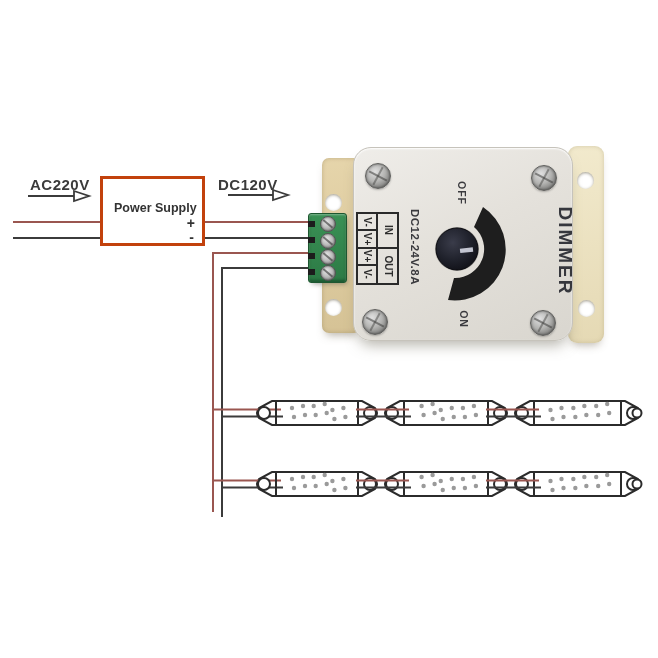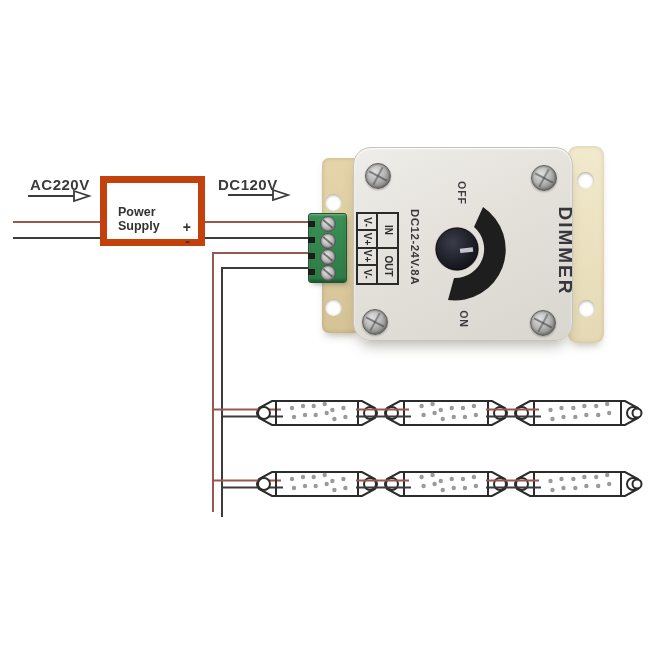--- a/index.html
+++ b/index.html
@@ -8,21 +8,21 @@
     font-family:"Liberation Sans", sans-serif;color:#3b3b3b;
   }
   .layer{position:absolute;left:0;top:0;}
   
   .flow-label{position:absolute;font-size:15px;font-weight:bold;letter-spacing:.5px;color:#3b3b3b;}
   .lbl-ac{left:30px;top:176px;}
   .lbl-dc{left:218px;top:176px;}
   
   .ps-box{
     position:absolute;left:100px;top:176px;width:105px;height:70px;
-    background:#fff;border:7px solid #c2410c;box-sizing:border-box;
+    background:#fff;border:3px solid #c2410c;box-sizing:border-box;
   }
   .ps-title{position:absolute;left:11px;top:22px;font-size:12.5px;font-weight:bold;color:#333;}
   .ps-plus{position:absolute;right:7px;top:36px;font-size:14px;font-weight:bold;color:#333;}
   .ps-minus{position:absolute;right:8px;top:50px;font-size:14px;font-weight:bold;color:#333;}
   
   .dimmer{position:absolute;left:305px;top:138px;width:322px;height:212px;}
   .flange{position:absolute;border-radius:7px;}
   .flange-left{
     left:17px;top:20px;width:39px;height:175px;
     background:linear-gradient(170deg,#e6d5ab,#d5c295);

